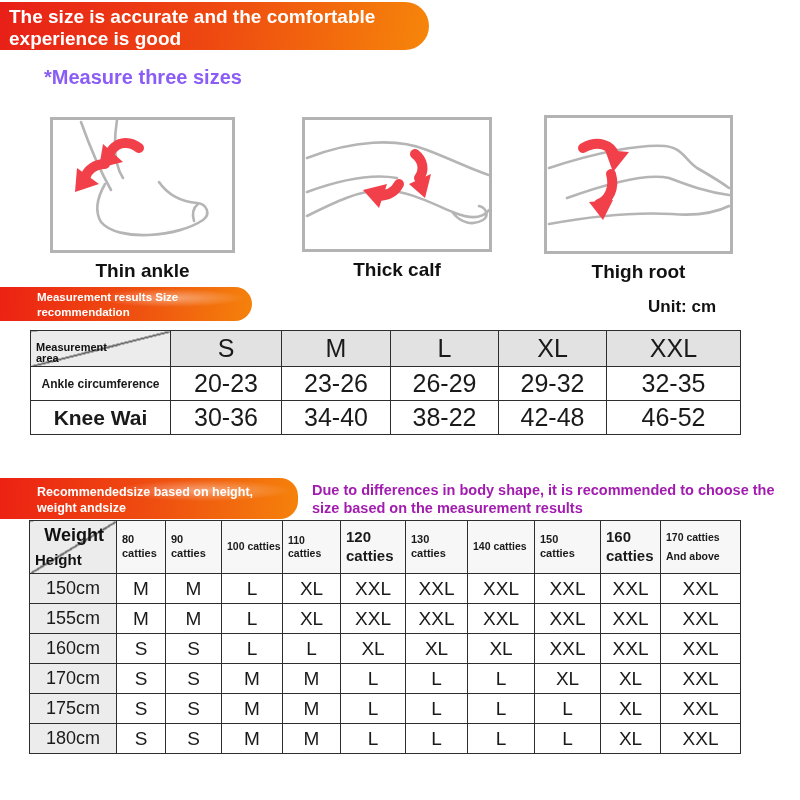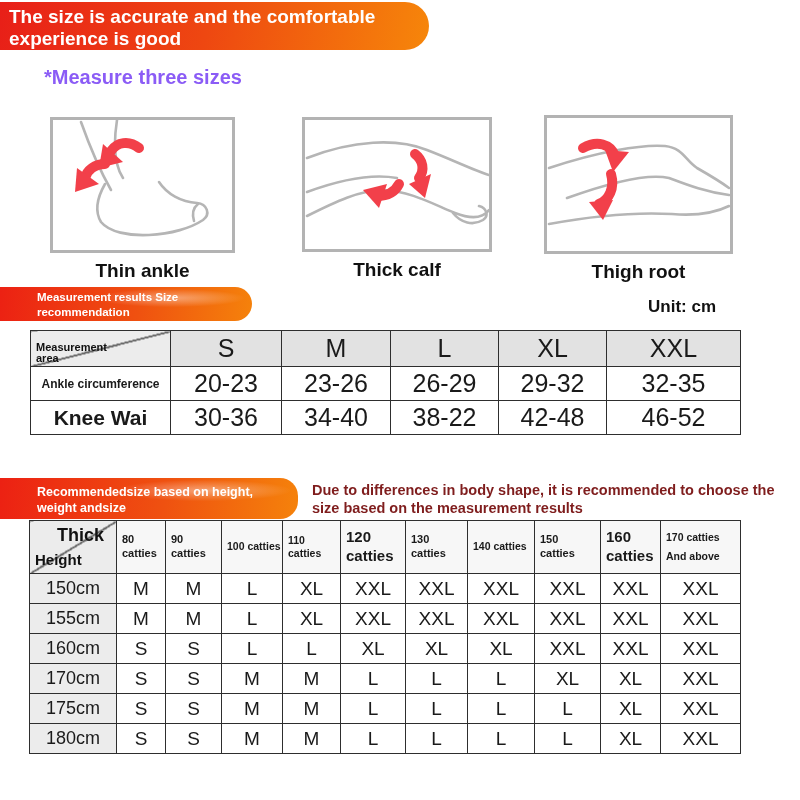--- a/index.html
+++ b/index.html
@@ -39,21 +39,21 @@
   .pill::after{
     content:'';position:absolute;right:8px;top:2px;width:58%;height:52%;
     border-radius:50% / 62%;
     background:radial-gradient(ellipse at center,rgba(255,255,255,.42),rgba(255,255,255,0) 72%);
     pointer-events:none;
   }
   .pill1{left:0;top:287px;width:252px;height:34px;font-size:11.5px;line-height:1.3;padding:3px 62px 0 37px;}
   .pill2{left:0;top:478px;width:298px;height:41px;font-size:12.5px;line-height:1.3;padding:6px 14px 0 37px;}
 
   .unit-label{position:absolute;left:648px;top:297px;font-weight:bold;font-size:17px;color:#111;}
-  .note-text{position:absolute;left:312px;top:482px;width:478px;font-weight:bold;font-size:14.5px;line-height:1.23;color:#7f1d1d;}
+  .note-text{position:absolute;left:312px;top:482px;width:478px;font-weight:bold;font-size:14.5px;line-height:1.23;color:#a21caf;}
 
   
   table{border-collapse:collapse;table-layout:fixed;}
   th,td{border:1.5px solid #2e2e2e;text-align:center;vertical-align:middle;padding:0;font-weight:normal;color:#1a1a1a;overflow:hidden;}
 
   
   .size-table{position:absolute;left:30px;top:330px;width:710px;}
   .size-table tr.hdr{height:36px;}
   .size-table tr.row{height:34px;}
   .t1-head{background:#e2e2e2;font-size:25px;}
@@ -223,21 +223,21 @@
         <col style="width:65px">
         <col style="width:62px">
         <col style="width:67px">
       <col style="width:66px">
         <col style="width:60px">
         <col style="width:80px">
     </colgroup>
     <thead>
       <tr class="hdr">
         <th class="corner corner2">
-          <span class="c-top">Thick</span>
+          <span class="c-top">Weight</span>
           <span class="c-bottom">Height</span>
         </th>
       <th class="t2-head two-line">80
 catties</th>
           <th class="t2-head two-line">90
 catties</th>
           <th class="t2-head small">100 catties</th>
           <th class="t2-head small">110 catties</th>
           <th class="t2-head big">120
 catties</th>

